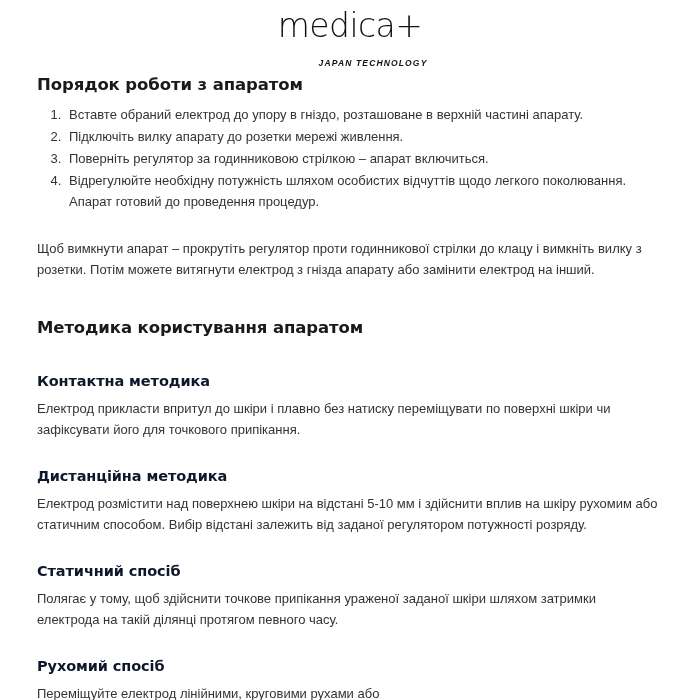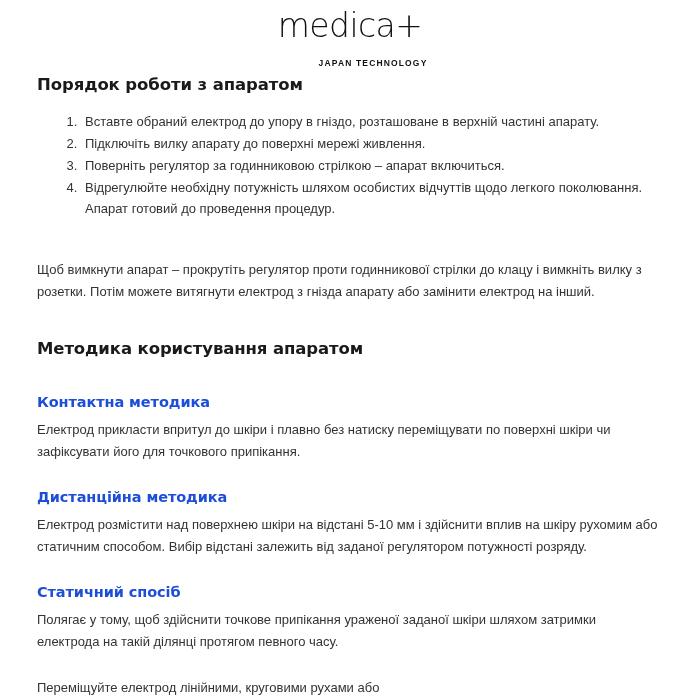--- a/index.html
+++ b/index.html
@@ -50,20 +50,21 @@
   .logo-sub {
     display: block;
     font-family: "Liberation Sans", sans-serif;
     font-size: 8.5px;
     font-weight: 700;
     letter-spacing: 1.15px;
     color: #111111;
     margin-top: 1px;
     margin-left: 46px;
     text-align: center;
+    font-style: italic;
   }
 
   
   .content {
     position: absolute;
     left: 37px;
     top: 66px;
     width: 622px;
   }
 
@@ -85,28 +86,28 @@
     text-align: left;
     margin: 0;
     line-height: 22px;
     letter-spacing: -0.1px;
   }
 
   h3.sub-title {
     font-family: "DejaVu Sans", sans-serif;
     font-size: 14.5px;
     font-weight: 700;
-    color: #1d4ed8;
+    color: #0f172a;
     margin: 0 0 7px 0;
     line-height: 20px;
     letter-spacing: -0.1px;
   }
 
   ol.steps {
-    margin: 16px;
+    margin: 0;
     padding: 0 0 0 28px;
     list-style: decimal;
     font-size: 13px;
     line-height: 20.5px;
     color: #333333;
   }
   ol.steps li {
     margin: 0 0 1.5px 0;
     padding-left: 4px;
   }
@@ -138,21 +139,21 @@
       <span class="logo-sub">JAPAN TECHNOLOGY</span>
     </span>
   </div>
 
   <div class="content">
 
     <h2 class="section-title">Порядок роботи з апаратом</h2>
 
     <ol class="steps">
       <li>Вставте обраний електрод до упору в гніздо, розташоване в верхній частині апарату.</li>
-      <li>Підключіть вилку апарату до поверхні мережі живлення.</li>
+      <li>Підключіть вилку апарату до розетки мережі живлення.</li>
       <li>Поверніть регулятор за годинниковою стрілкою – апарат включиться.</li>
       <li>Відрегулюйте необхідну потужність шляхом особистих відчуттів щодо легкого поколювання. Апарат готовий до проведення процедур.</li>
     </ol>
 
     <div class="spacer-list-para"></div>
 
     <p class="body">Щоб вимкнути апарат – прокрутіть регулятор проти годинникової стрілки до клацу і вимкніть вилку з розетки. Потім можете витягнути електрод з гнізда апарату або замінити електрод на інший.</p>
 
     <div class="spacer-para-center"></div>
 
@@ -168,17 +169,18 @@
     <h3 class="sub-title">Дистанційна методика</h3>
     <p class="body">Електрод розмістити над поверхнею шкіри на відстані 5-10 мм і здійснити вплив на шкіру рухомим або статичним способом. Вибір відстані залежить від заданої регулятором потужності розряду.</p>
 
     <div class="spacer-block"></div>
 
     <h3 class="sub-title">Статичний спосіб</h3>
     <p class="body">Полягає у тому, щоб здійснити точкове припікання ураженої заданої шкіри шляхом затримки електрода на такій ділянці протягом певного часу.</p>
 
     <div class="spacer-block"></div>
 
+    <h3 class="sub-title">Рухомий спосіб</h3>
     <p class="body nowrap-break">Переміщуйте електрод лінійними, круговими рухами або
 «змійкою».</p>
 
   </div>
 </div>
 
 </body></html>

